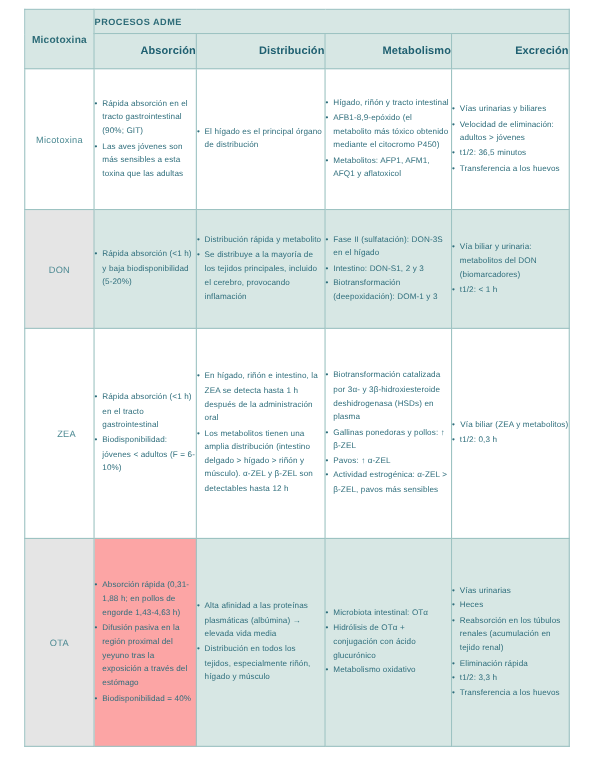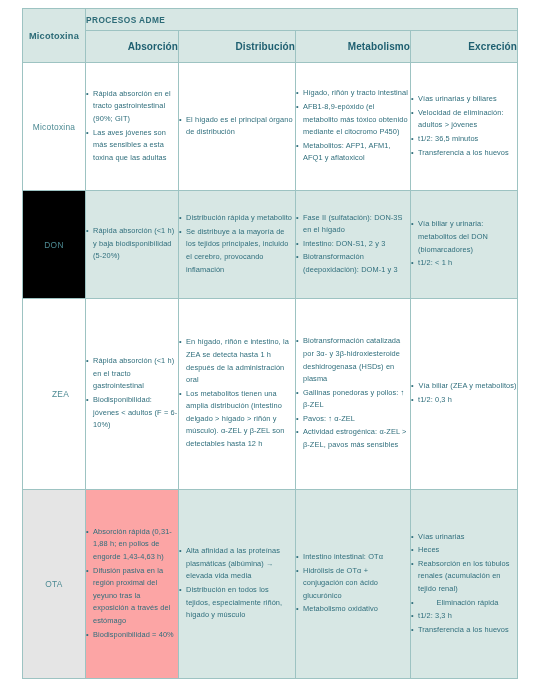--- a/index.html
+++ b/index.html
@@ -154,21 +154,21 @@
           <td class="cell" style="border-color: rgb(157, 195, 194); background: rgb(255, 255, 255);">
             <ul class="blist">
               <li style="color: rgb(47, 110, 124);">Vías urinarias y biliares</li>
               <li style="color: rgb(47, 110, 124);">Velocidad de eliminación: adultos &gt; jóvenes</li>
               <li style="color: rgb(47, 110, 124);">t1/2: 36,5 minutos</li>
               <li style="color: rgb(47, 110, 124);">Transferencia a los huevos</li>
             </ul>
           </td>
         </tr>
         <tr class="row-tint">
-          <td class="tox-name" style="border-color: rgb(157, 195, 194); background: #000000; color: rgb(77, 138, 147);">DON</td>
+          <td class="tox-name" style="border-color: rgb(157, 195, 194); background: #e5e5e5; color: rgb(77, 138, 147);">DON</td>
           <td class="cell" style="border-color: rgb(157, 195, 194); background: rgb(215, 231, 228);">
             <ul class="blist">
               <li style="color: rgb(47, 110, 124);">Rápida absorción (&lt;1 h) y baja biodisponibilidad (5-20%)</li>
             </ul>
           </td>
           <td class="cell" style="border-color: rgb(157, 195, 194); background: rgb(215, 231, 228);">
             <ul class="blist">
               <li style="color: rgb(47, 110, 124);">Distribución rápida y metabolito</li>
               <li style="color: rgb(47, 110, 124);">Se distribuye a la mayoría de los tejidos principales, incluido el cerebro, provocando inflamación</li>
             </ul>
@@ -226,31 +226,31 @@
             </ul>
           </td>
           <td class="cell" style="border-color: rgb(157, 195, 194); background: rgb(215, 231, 228);">
             <ul class="blist">
               <li style="color: rgb(47, 110, 124);">Alta afinidad a  las proteínas plasmáticas (albúmina) → elevada vida media</li>
               <li style="color: rgb(47, 110, 124);">Distribución en todos los tejidos, especialmente riñón, hígado y músculo</li>
             </ul>
           </td>
           <td class="cell" style="border-color: rgb(157, 195, 194); background: rgb(215, 231, 228);">
             <ul class="blist">
-              <li style="color: rgb(47, 110, 124);">Intestino intestinal: OTα</li>
+              <li style="color: rgb(47, 110, 124);">Microbiota intestinal: OTα</li>
               <li style="color: rgb(47, 110, 124);">Hidrólisis de OTα + conjugación con ácido glucurónico</li>
               <li style="color: rgb(47, 110, 124);">Metabolismo oxidativo</li>
             </ul>
           </td>
           <td class="cell" style="border-color: rgb(157, 195, 194); background: rgb(215, 231, 228);">
             <ul class="blist">
               <li style="color: rgb(47, 110, 124);">Vías urinarias</li>
               <li style="color: rgb(47, 110, 124);">Heces</li>
               <li style="color: rgb(47, 110, 124);">Reabsorción en los túbulos renales (acumulación en tejido renal)</li>
-              <li style="color: rgb(47, 110, 124); text-align: center;">Eliminación rápida</li>
+              <li style="color: rgb(47, 110, 124);">Eliminación rápida</li>
               <li style="color: rgb(47, 110, 124);">t1/2: 3,3 h</li>
               <li style="color: rgb(47, 110, 124);">Transferencia a los huevos</li>
             </ul>
           </td>
         </tr>
       </tbody>
   </table>
 </div>
 
 </body></html>

